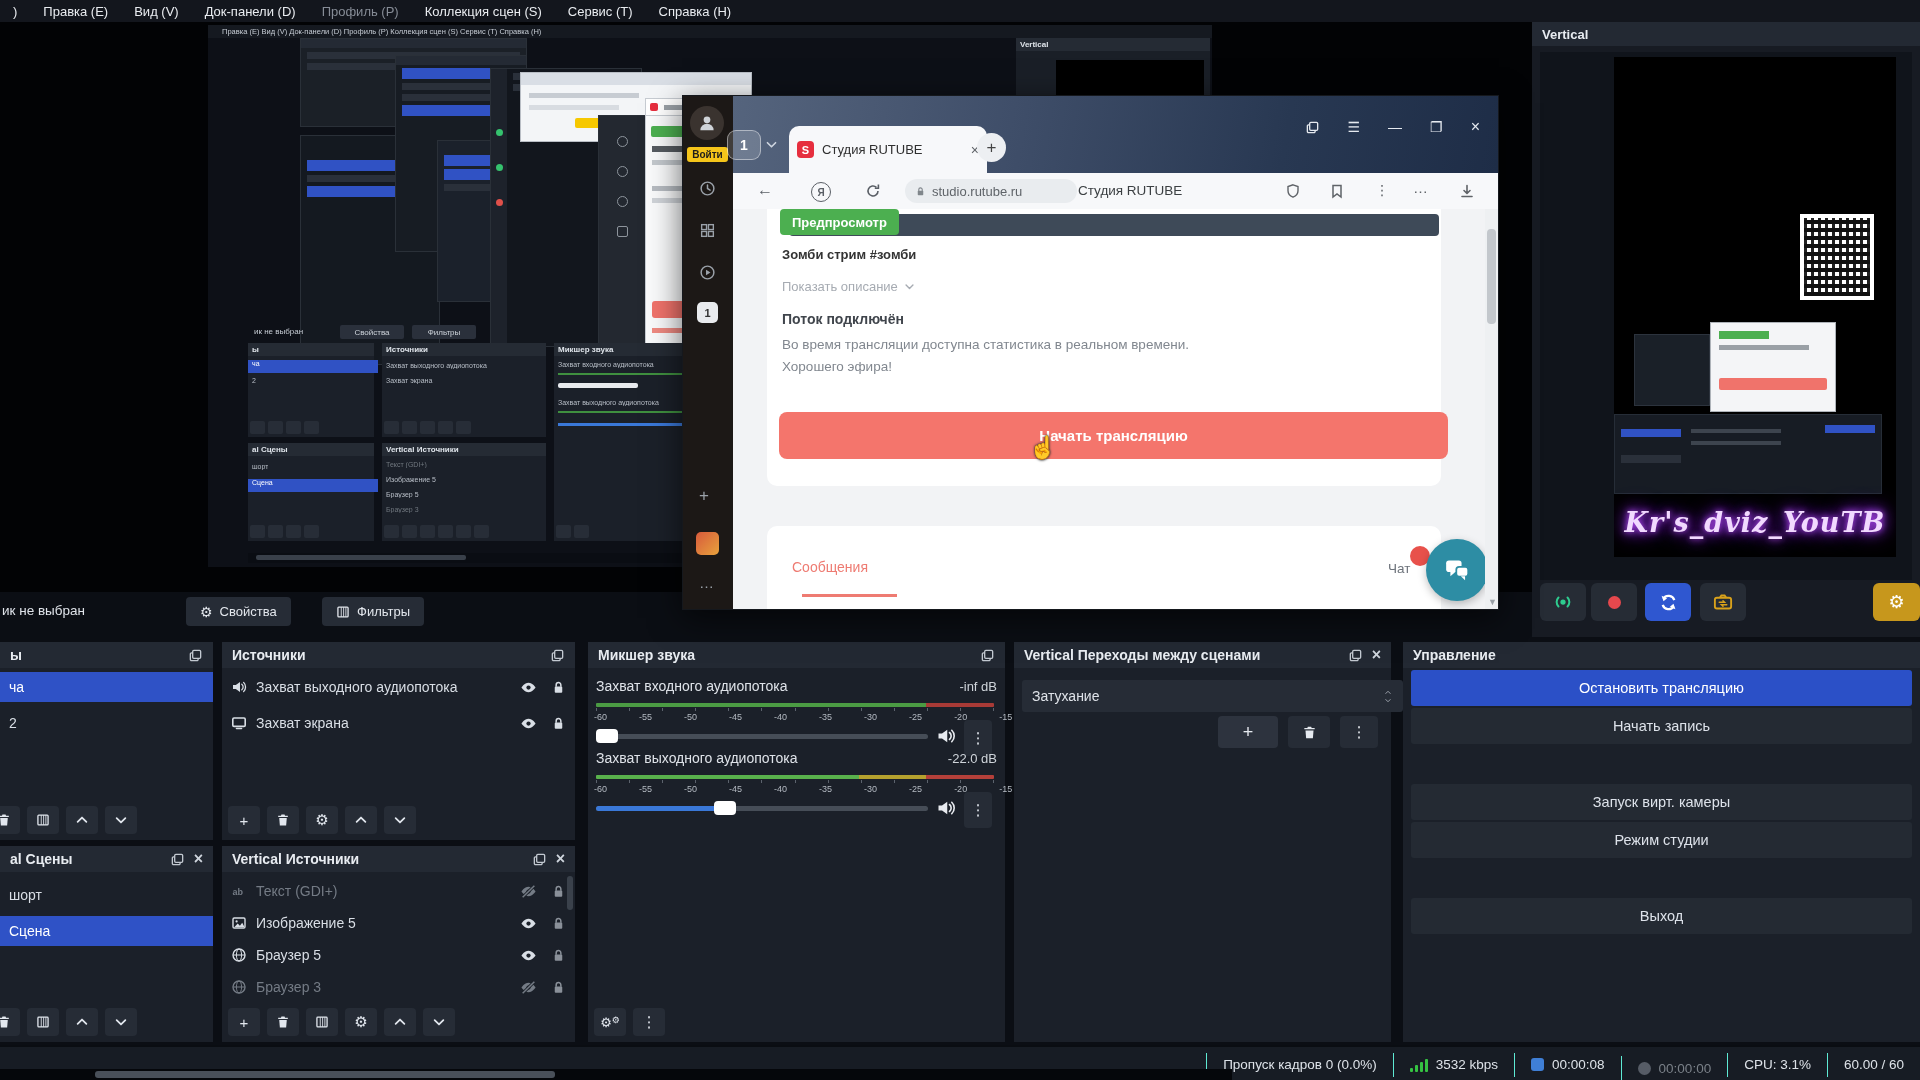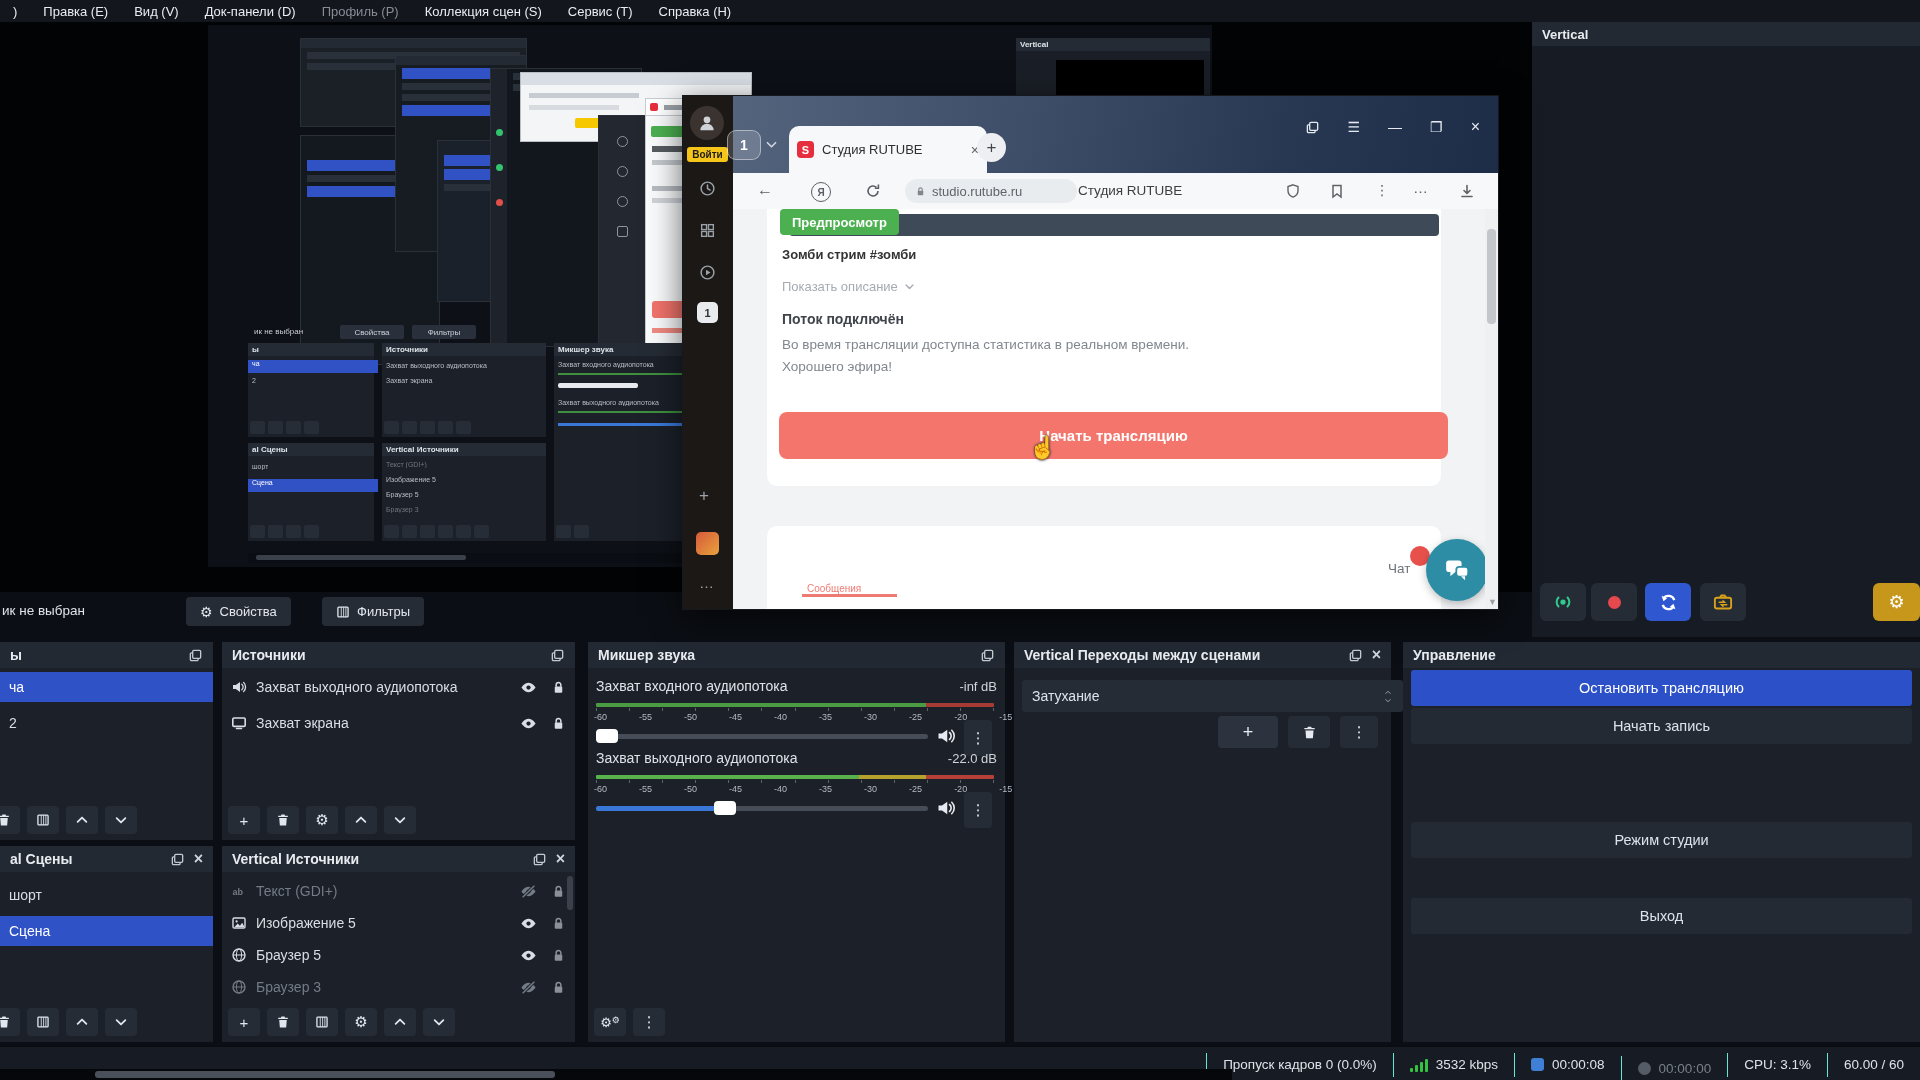--- a/index.html
+++ b/index.html
@@ -215,20 +215,21 @@
     <span class="mi">Вид (V)</span>
     <span class="mi">Док-панели (D)</span>
     <span class="mi dim">Профиль (P)</span>
     <span class="mi">Коллекция сцен (S)</span>
     <span class="mi">Сервис (Т)</span>
     <span class="mi">Справка (H)</span>
   </div>
 
   <div class="ab" id="canvas">
     <div class="ab" id="screencap">
+      <div class="ab mtxt" style="left:0;top:0;width:1004px;height:13px;background:#151920;padding-left:14px;font-size:7.5px;line-height:13px;">Правка (Е)   Вид (V)   Док-панели (D)   Профиль (P)   Коллекция сцен (S)   Сервис (Т)   Справка (H)</div>
 
       <div class="miniwin" style="left:92px;top:13px;width:225px;height:87px;background:#1b2027;">
           <div class="minihdr"></div>
           <div class="minirow-dim"></div>
           <div class="minirow-dim"></div>
         </div>
       <div class="miniwin" style="left:92px;top:110px;width:138px;height:228px;background:#141920;">
           <div class="minirow-blue" style="margin-top:24px"></div>
           <div class="minirow-dim"></div>
           <div class="minirow-blue"></div>
@@ -582,20 +583,21 @@
         </div>
       <div class="ab" style="left:326px;top:74px;width:38px;height:32px;background:#262c36;border-radius:4px;display:flex;align-items:center;justify-content:center;font-size:15px;color:#e6eaf0;">⋮</div>
     </div>
 
     <div class="dock" style="left:1403px;top:5px;width:517px;height:400px;">
       <div class="dh">
           <span>Управление</span>
         </div>
       <div class="ctrlbtn" style="top: 66px;">Начать запись</div>
       <div class="ctrlbtn primary" style="top: 28px;">Остановить трансляцию</div>
+      <div class="ctrlbtn" style="top:142px;">Запуск вирт. камеры</div>
       <div class="ctrlbtn" style="top:180px;">Режим студии</div>
       <div class="ctrlbtn" style="top:256px;">Выход</div>
     </div>
 
     <div class="dock" style="left:0;top:209px;width:213px;height:196px;">
       <div class="dh">
         <span>al Сцены</span>
         <span class="hicons">
           <svg class="ic" width="15" height="15">
               <use href="#i-dock"></use>
@@ -726,20 +728,42 @@
             </svg>
           </div>
       </div>
     </div>
   </div>
 
   <div class="ab" id="vdock">
     <div class="dh">
         <span>Vertical</span>
       </div>
+    <div class="ab" style="left:8px;top:30px;width:372px;height:528px;background:#10141b;">
+      <div class="ab" style="left:74px;top:5px;width:282px;height:500px;background:#000;overflow:hidden;">
+        <div id="qr" style="left:186px;top:157px;width:66px;height:78px;"></div>
+
+        <div class="ab" style="left:0;top:265px;width:266px;height:180px;">
+          <div class="ab" style="left:96px;top:0;width:124px;height:88px;background:#f4f5f7;border:1px solid #aeb3b9;">
+            <div class="ab" style="left:8px;top:8px;width:50px;height:8px;background:#4caf50;"></div>
+            <div class="ab" style="left:8px;top:22px;width:90px;height:5px;background:#9aa0a6;"></div>
+            <div class="ab" style="left:8px;top:55px;width:108px;height:12px;background:#f0736b;border-radius:2px;"></div>
+          </div>
+          <div class="ab" style="left:20px;top:12px;width:74px;height:70px;background:#1a2028;border:1px solid #2c333d;"></div>
+          <div class="ab" style="left:0;top:92px;width:266px;height:78px;background:#171c24;border:1px solid #262d37;">
+            <div class="ab" style="left:6px;top:14px;width:60px;height:8px;background:#3052c4;"></div>
+            <div class="ab" style="left:210px;top:10px;width:50px;height:8px;background:#3052c4;"></div>
+            <div class="ab" style="left:76px;top:14px;width:90px;height:4px;background:#3d444e;"></div>
+            <div class="ab" style="left:76px;top:26px;width:90px;height:4px;background:#3d444e;"></div>
+            <div class="ab" style="left:6px;top:40px;width:60px;height:8px;background:#2a303a;"></div>
+          </div>
+        </div>
+        <div id="watermark" style="top:450px;">Kr's_dviz_YouTB</div>
+      </div>
+    </div>
     <div class="vbtn" style="left:8px;">
         <svg class="ic" width="20" height="20" style="color:#2ecc8f">
           <use href="#i-cast"></use>
         </svg>
       </div>
     <div class="vbtn" style="left:59px;">
         <span style="width:13px;height:13px;border-radius:50%;background:#e5484d;display:block;"></span>
       </div>
     <div class="vbtn" style="left:113px;background:#2f57d0;">
         <svg class="ic" width="19" height="19" style="color:#fff">
@@ -837,21 +861,21 @@
         <svg class="ic" width="11" height="11">
             <use href="#i-chdn"></use>
           </svg>
       </div>
       <div class="ab" style="left:49px;top:102px;font-size:14px;font-weight:600;color:#40454c;">Поток подключён</div>
       <div class="ab" style="left:49px;top:128px;font-size:13.5px;color:#81878f;">Во время трансляции доступна статистика в реальном времени.</div>
       <div class="ab" style="left:49px;top:150px;font-size:13.5px;color:#81878f;">Хорошего эфира!</div>
       <div class="ab" style="left:46px;top:203px;width:669px;height:47px;background:#f4756c;border-radius:8px;color:#fff;font-size:15px;font-weight:600;display:flex;align-items:center;justify-content:center;">Начать трансляцию</div>
       <div class="ab" style="left:296px;top:226px;font-size:22px;color:#fff;text-shadow:0 0 2px #333,0 0 3px #333;">☝</div>
       <div class="white-card" style="left:34px;top:317px;width:674px;height:83px;border-radius:10px 10px 0 0;"></div>
-      <div class="ab" style="left:74px;top:350px;font-size:10px;color:#ee7b72;margin-top:24px;">Сообщения</div>
+      <div class="ab" style="left:59px;top:350px;font-size:14px;color:#ee7b72;">Сообщения</div>
       <div class="ab" style="left:69px;top:385px;width:95px;height:3px;background:#ee7b72;"></div>
       <div class="ab" style="left:655px;top:352px;font-size:13.5px;color:#6d737b;">Чат</div>
       <div class="ab" style="left:677px;top:337px;width:20px;height:20px;border-radius:50%;background:#e8514b;"></div>
       <div class="ab" style="left:693px;top:330px;width:62px;height:62px;border-radius:50%;background:#2d8da4;display:flex;align-items:center;justify-content:center;box-shadow:0 3px 8px rgba(0,0,0,.25);">
         <svg class="ic" width="28" height="28" style="color:#fff">
             <use href="#i-chat"></use>
           </svg>
       </div>
     </div>
 

